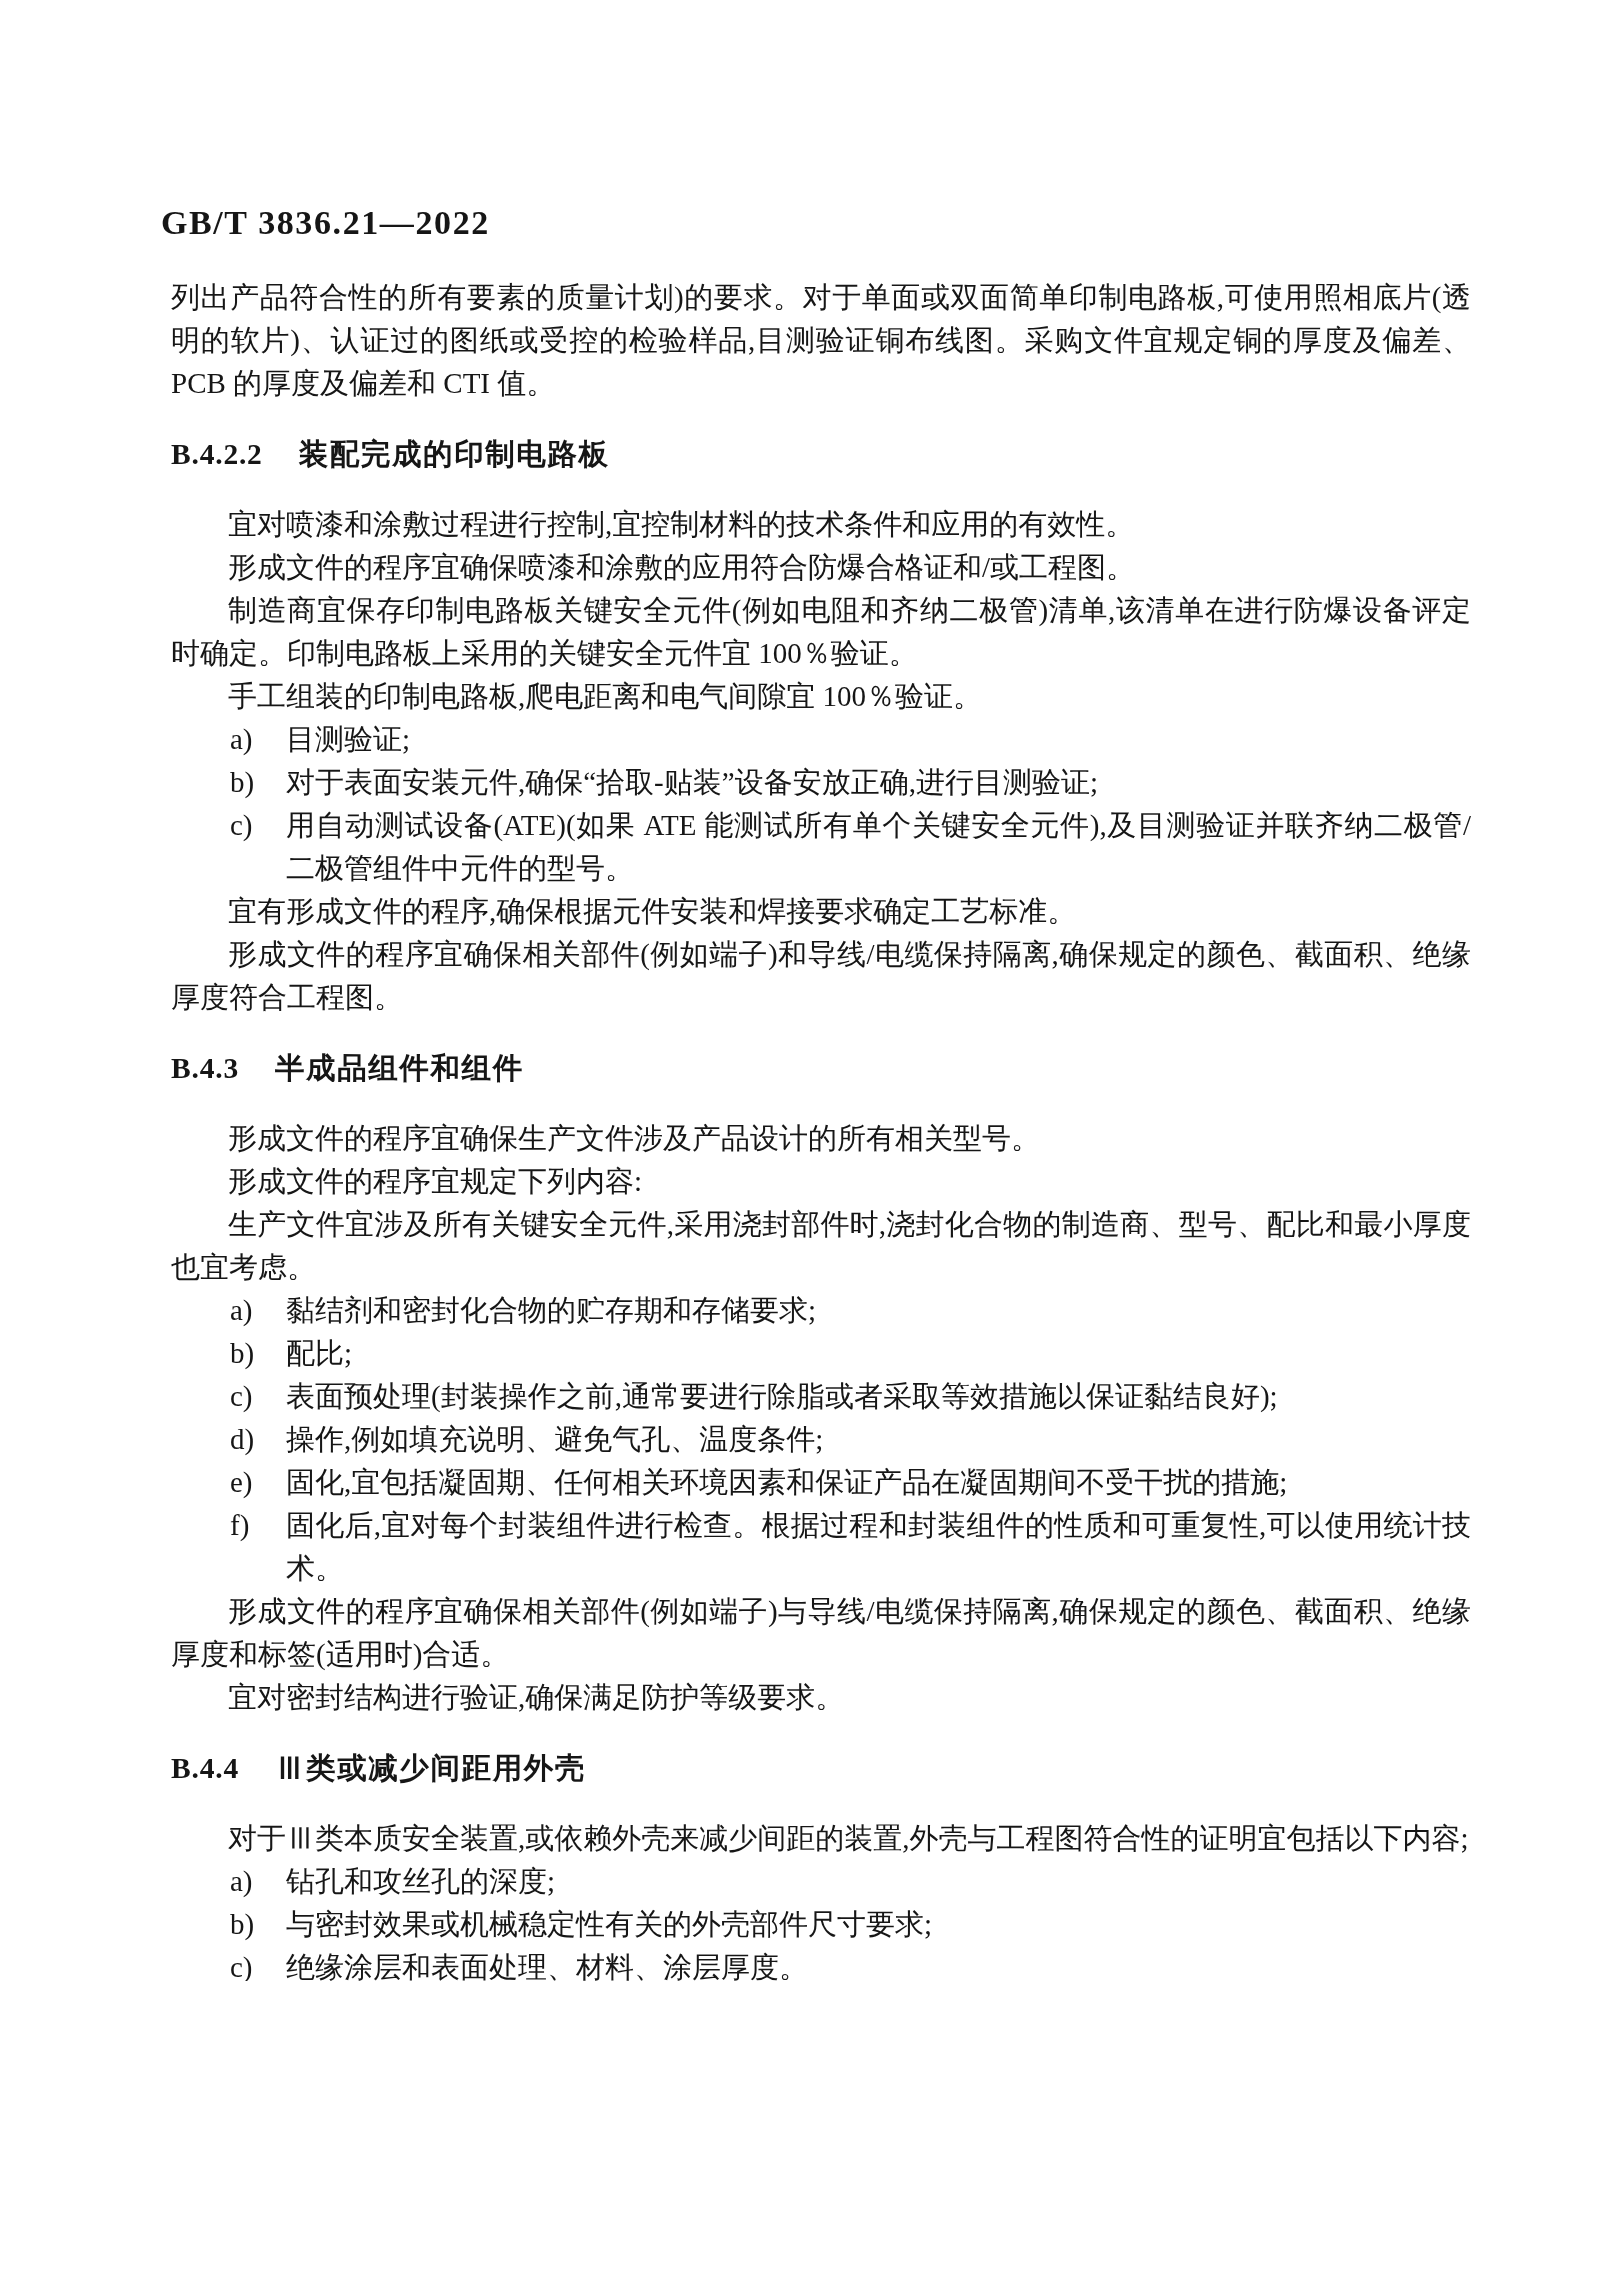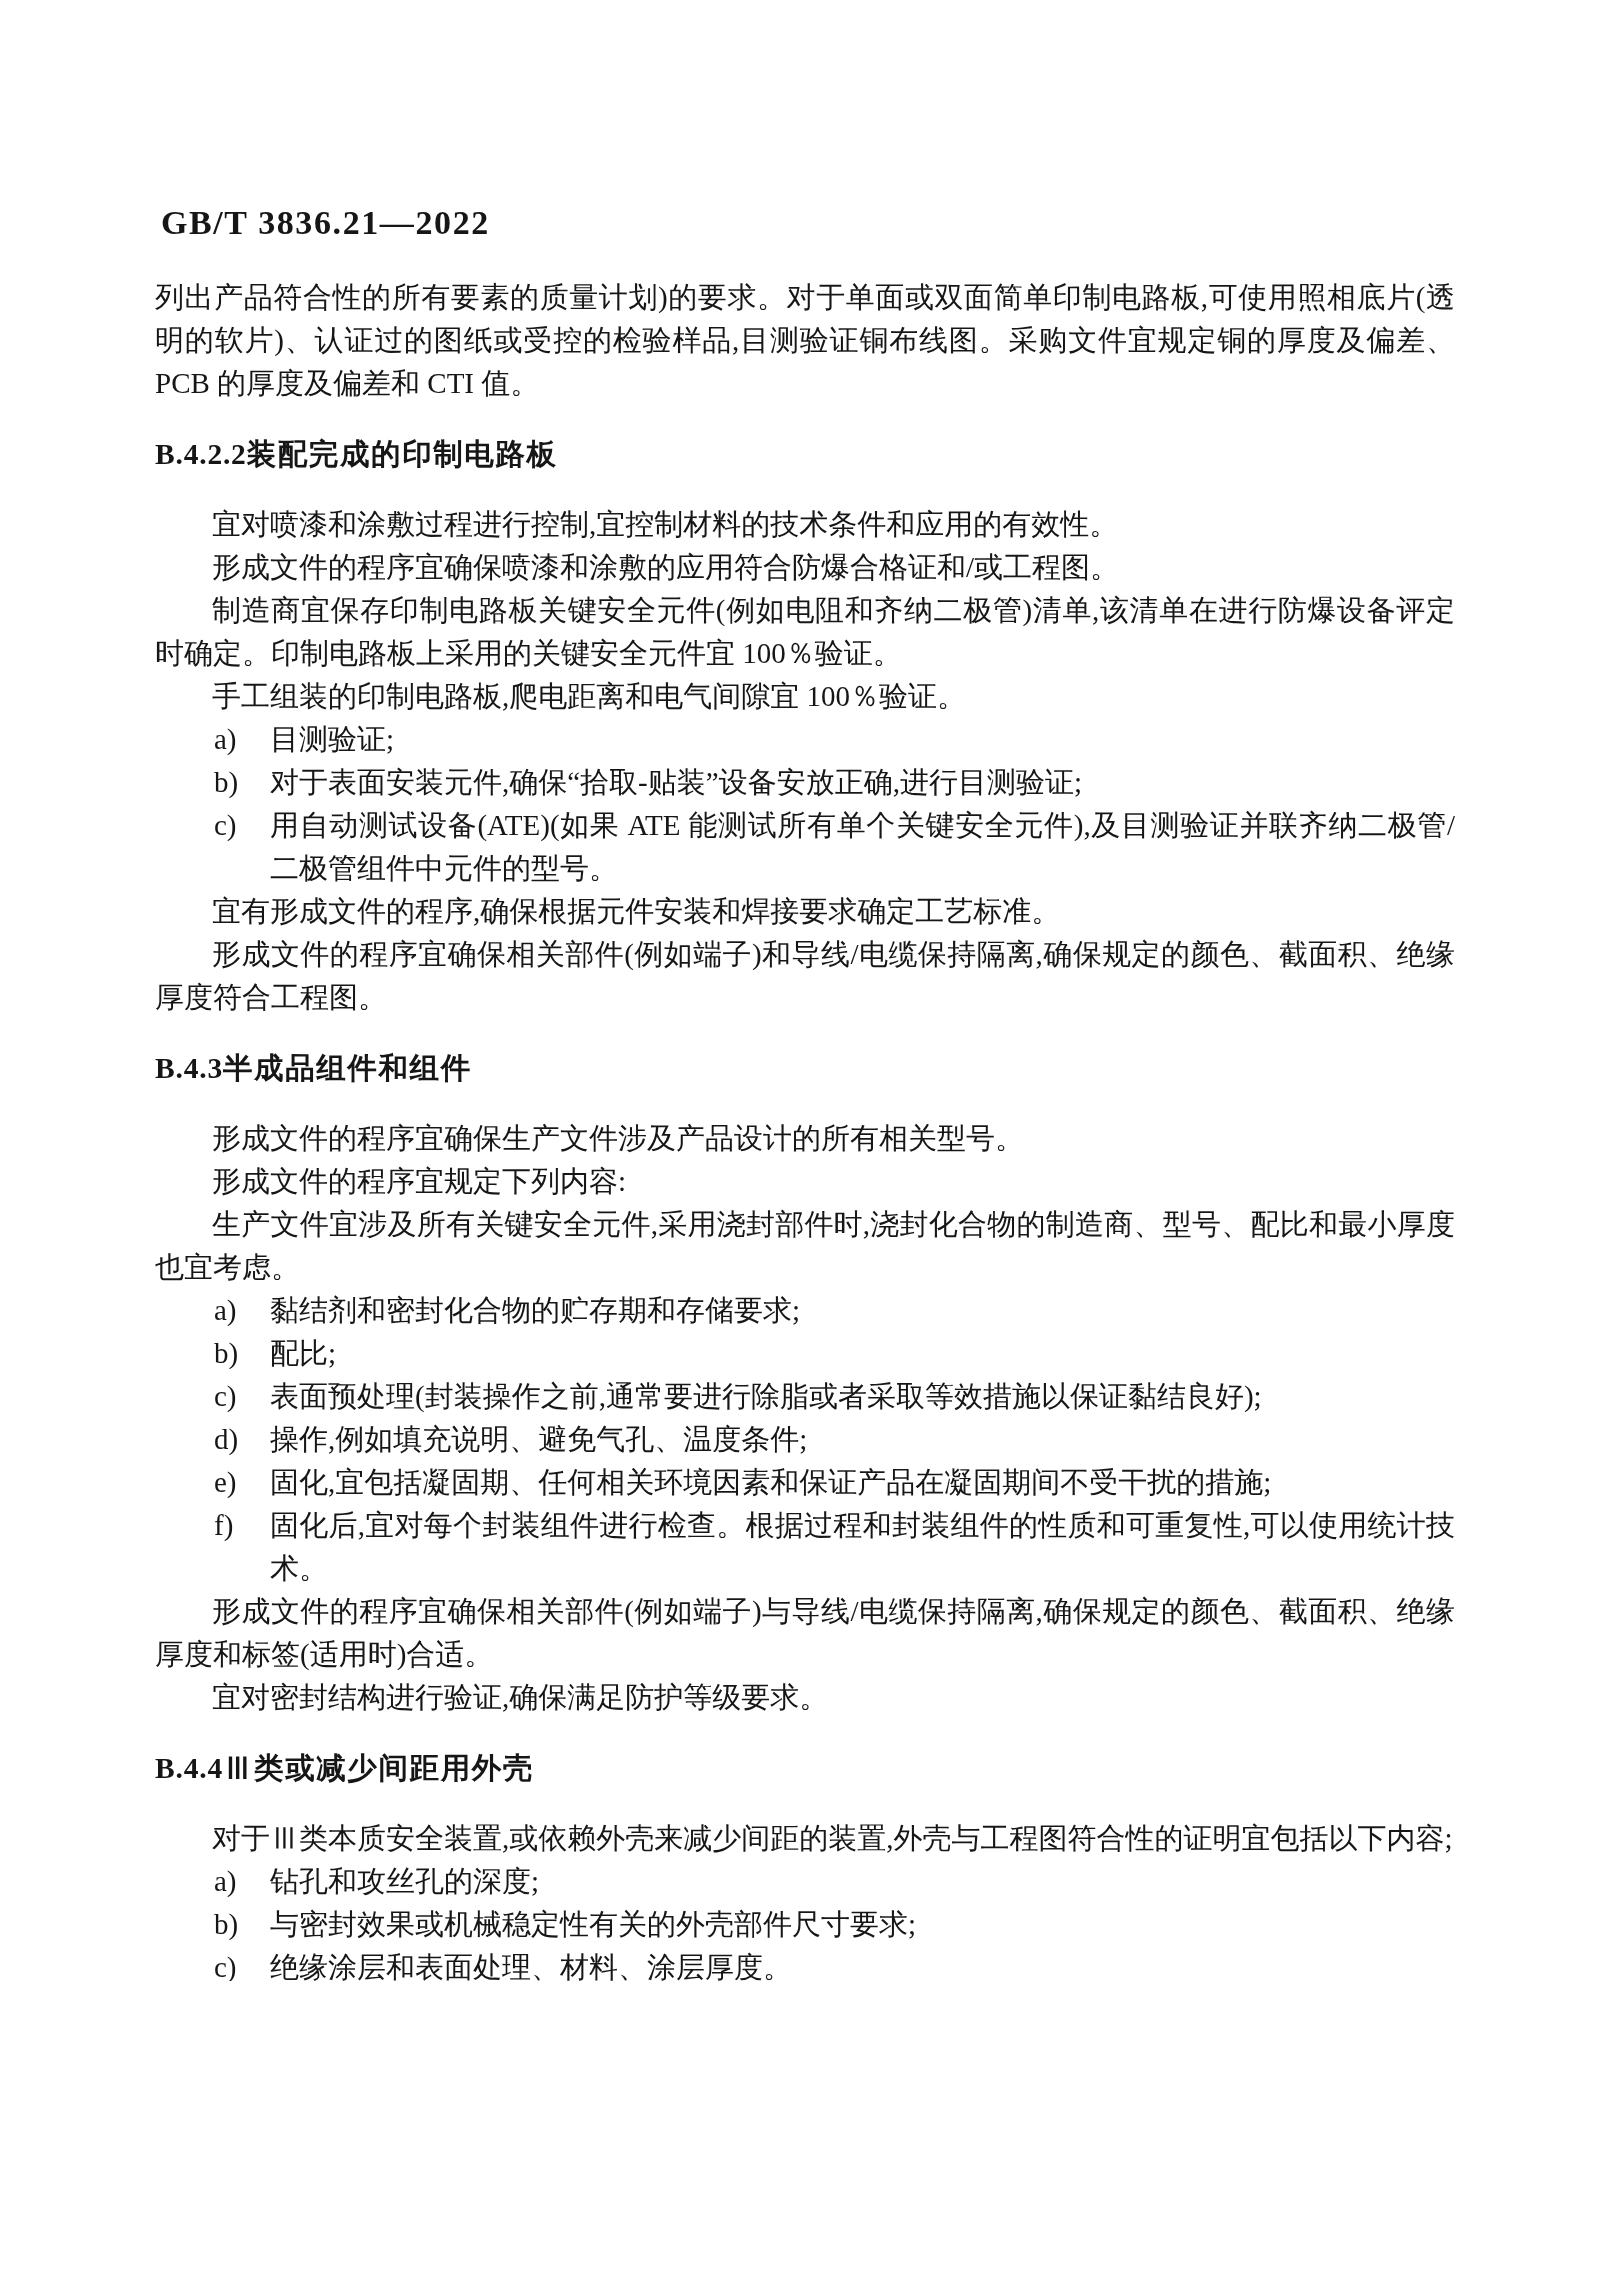--- a/index.html
+++ b/index.html
@@ -21,21 +21,21 @@
     top: 201px;
     font-family: "Liberation Serif", serif;
     font-weight: 700;
     font-size: 34px;
     line-height: 43px;
     letter-spacing: 1.6px;
     white-space: nowrap;
   }
   .content {
     position: absolute;
-    left: 155px;
+    left: 171px;
     top: 276px;
     width: 1300px;
     font-family: "Liberation Serif", serif;
     font-size: 29px;
     line-height: 43px;
     text-align: justify;
   }
   .para {
     margin: 0;
     text-indent: 57px;
@@ -50,20 +50,21 @@
     font-size: 29.5px;
     line-height: 43px;
     text-align: left;
     text-indent: 0;
     white-space: nowrap;
   }
   .h-num {
     font-family: "Liberation Serif", serif;
     font-weight: 700;
     letter-spacing: 0.8px;
+    margin-right: 36px;
   }
   .h-title {
     letter-spacing: 1.6px;
   }
   .li {
     position: relative;
     padding-left: 115px;
   }
   .li-marker {
     position: absolute;

